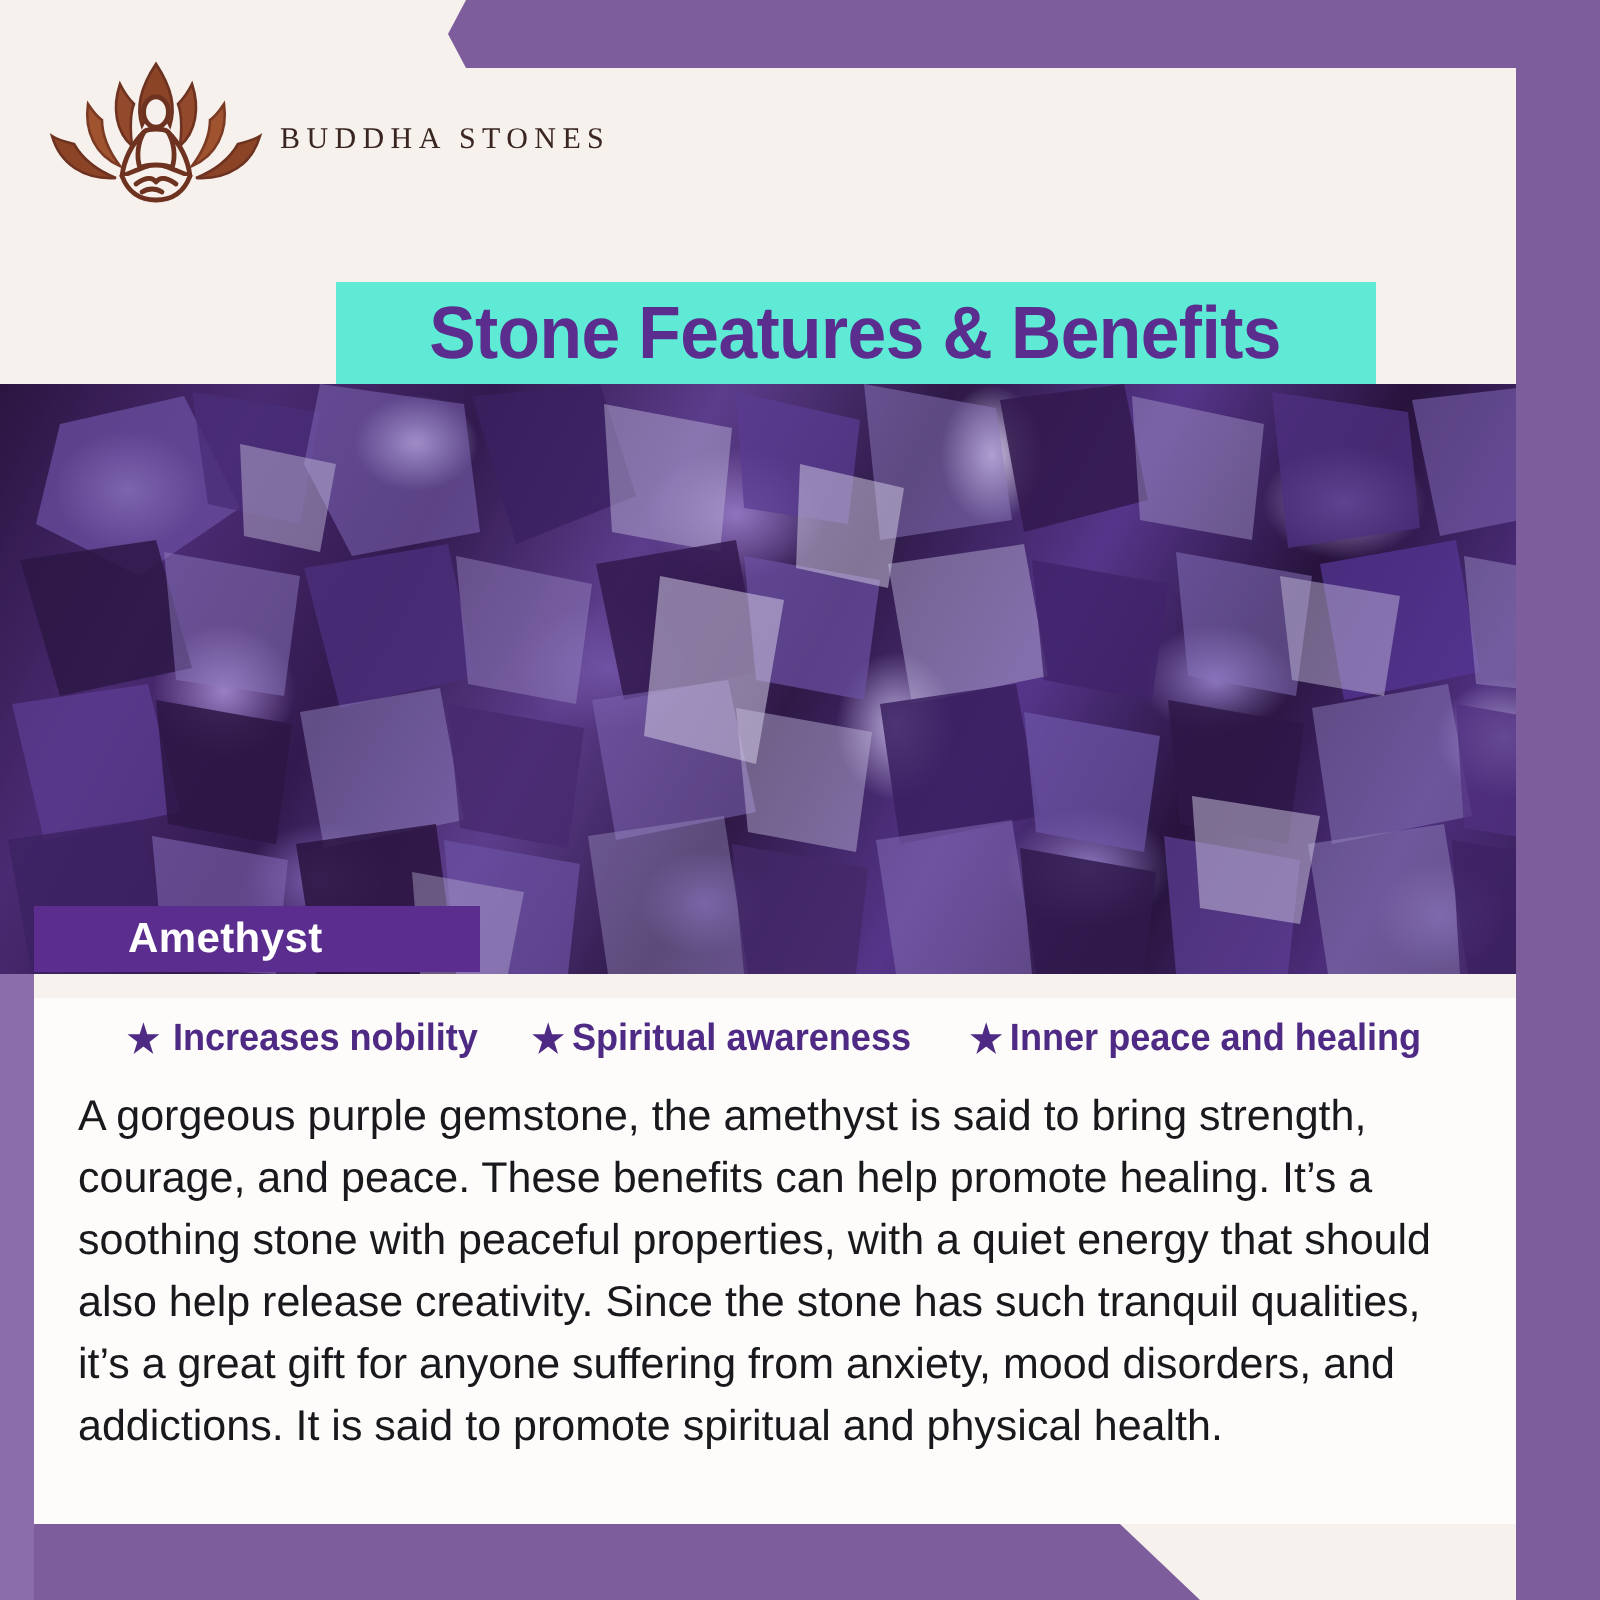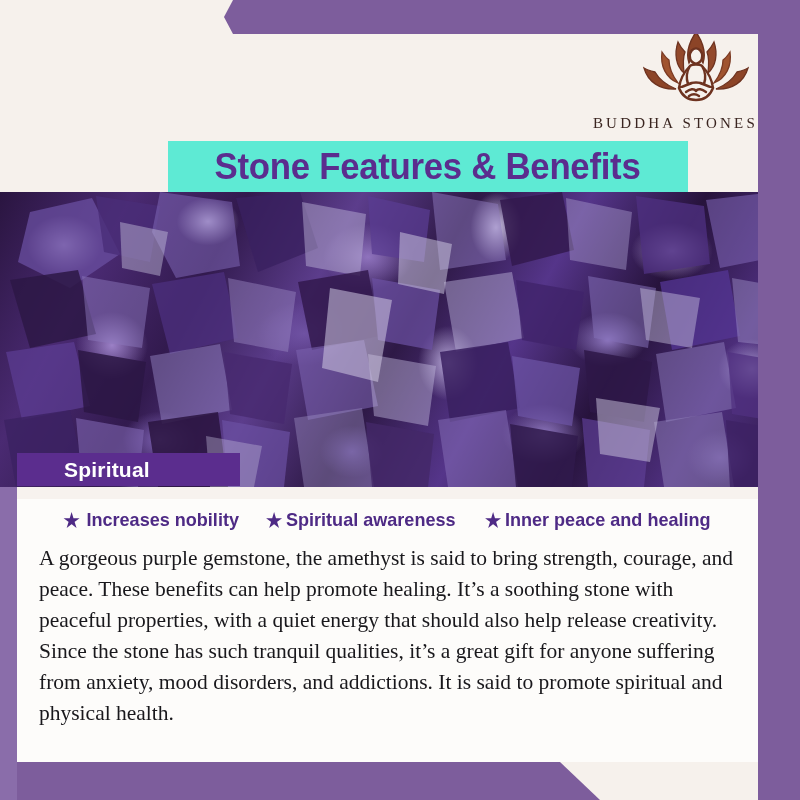--- a/index.html
+++ b/index.html
@@ -42,21 +42,21 @@
   }
 
   
   .header{
     position:absolute;top:0;left:0;width:800px;height:192px;
     background:#f6f1ec;z-index:5;
     clip-path:polygon(0 0,215px 0,233px 34px,758px 34px,758px 192px,0 192px);
   }
   .logo-wrap{
     position:absolute;top:26px;left:0;width:758px;
-    display:flex;flex-direction:column;align-items:flex-end;
+    display:flex;align-items:center;padding-left:16px;
   }
   .logo-mark{width:124px;height:86px;display:block;}
   .logo-text{
     font-family:"Liberation Serif",serif;
     font-size:15px;letter-spacing:3.2px;
     color:#3a2520;margin-top:3px;font-weight:400;
   }
 
   .title-strip{
     position:absolute;top:141px;left:168px;width:520px;height:51px;
@@ -114,21 +114,21 @@
   .bullet{
     display:flex;align-items:center;
     font-family:"Liberation Sans Narrow","Liberation Sans",sans-serif;
     font-weight:700;font-size:19px;color:#4e2a85;
     white-space:nowrap;transform:scaleX(.95);
   }
   .bullet .star{font-size:19px;margin-right:4px;line-height:1;}
   .bullet:first-child .star{margin-right:7px;}
 
   .paragraph{
-    font-family:Liberation Serif, serif;
+    font-family:Liberation Sans, sans-serif;
     font-size:21.5px;line-height:31px;color:#19181c;
     padding:6px 22px 0 22px;text-align:left;
     transform-origin:left top;
   }
 </style>
 </head>
 <body>
 
 <div class="photo">
   <svg class="photo-shards" viewBox="0 0 800 295" preserveAspectRatio="none">
@@ -231,21 +231,21 @@
     </svg>
     <div class="logo-text">BUDDHA STONES</div>
   </div>
 </div>
 
 <div class="title-strip">
   <div class="title-text">Stone Features &amp; Benefits</div>
 </div>
 
 <div class="stone-banner">
-  <span class="stone-banner-label">Spiritual</span>
+  <span class="stone-banner-label">Amethyst</span>
 </div>
 
 <div class="content">
   <div class="bullets">
     <div class="bullet">
       <span class="star">★</span>
       <span>Increases nobility</span>
     </div>
     <div class="bullet">
       <span class="star">★</span>

